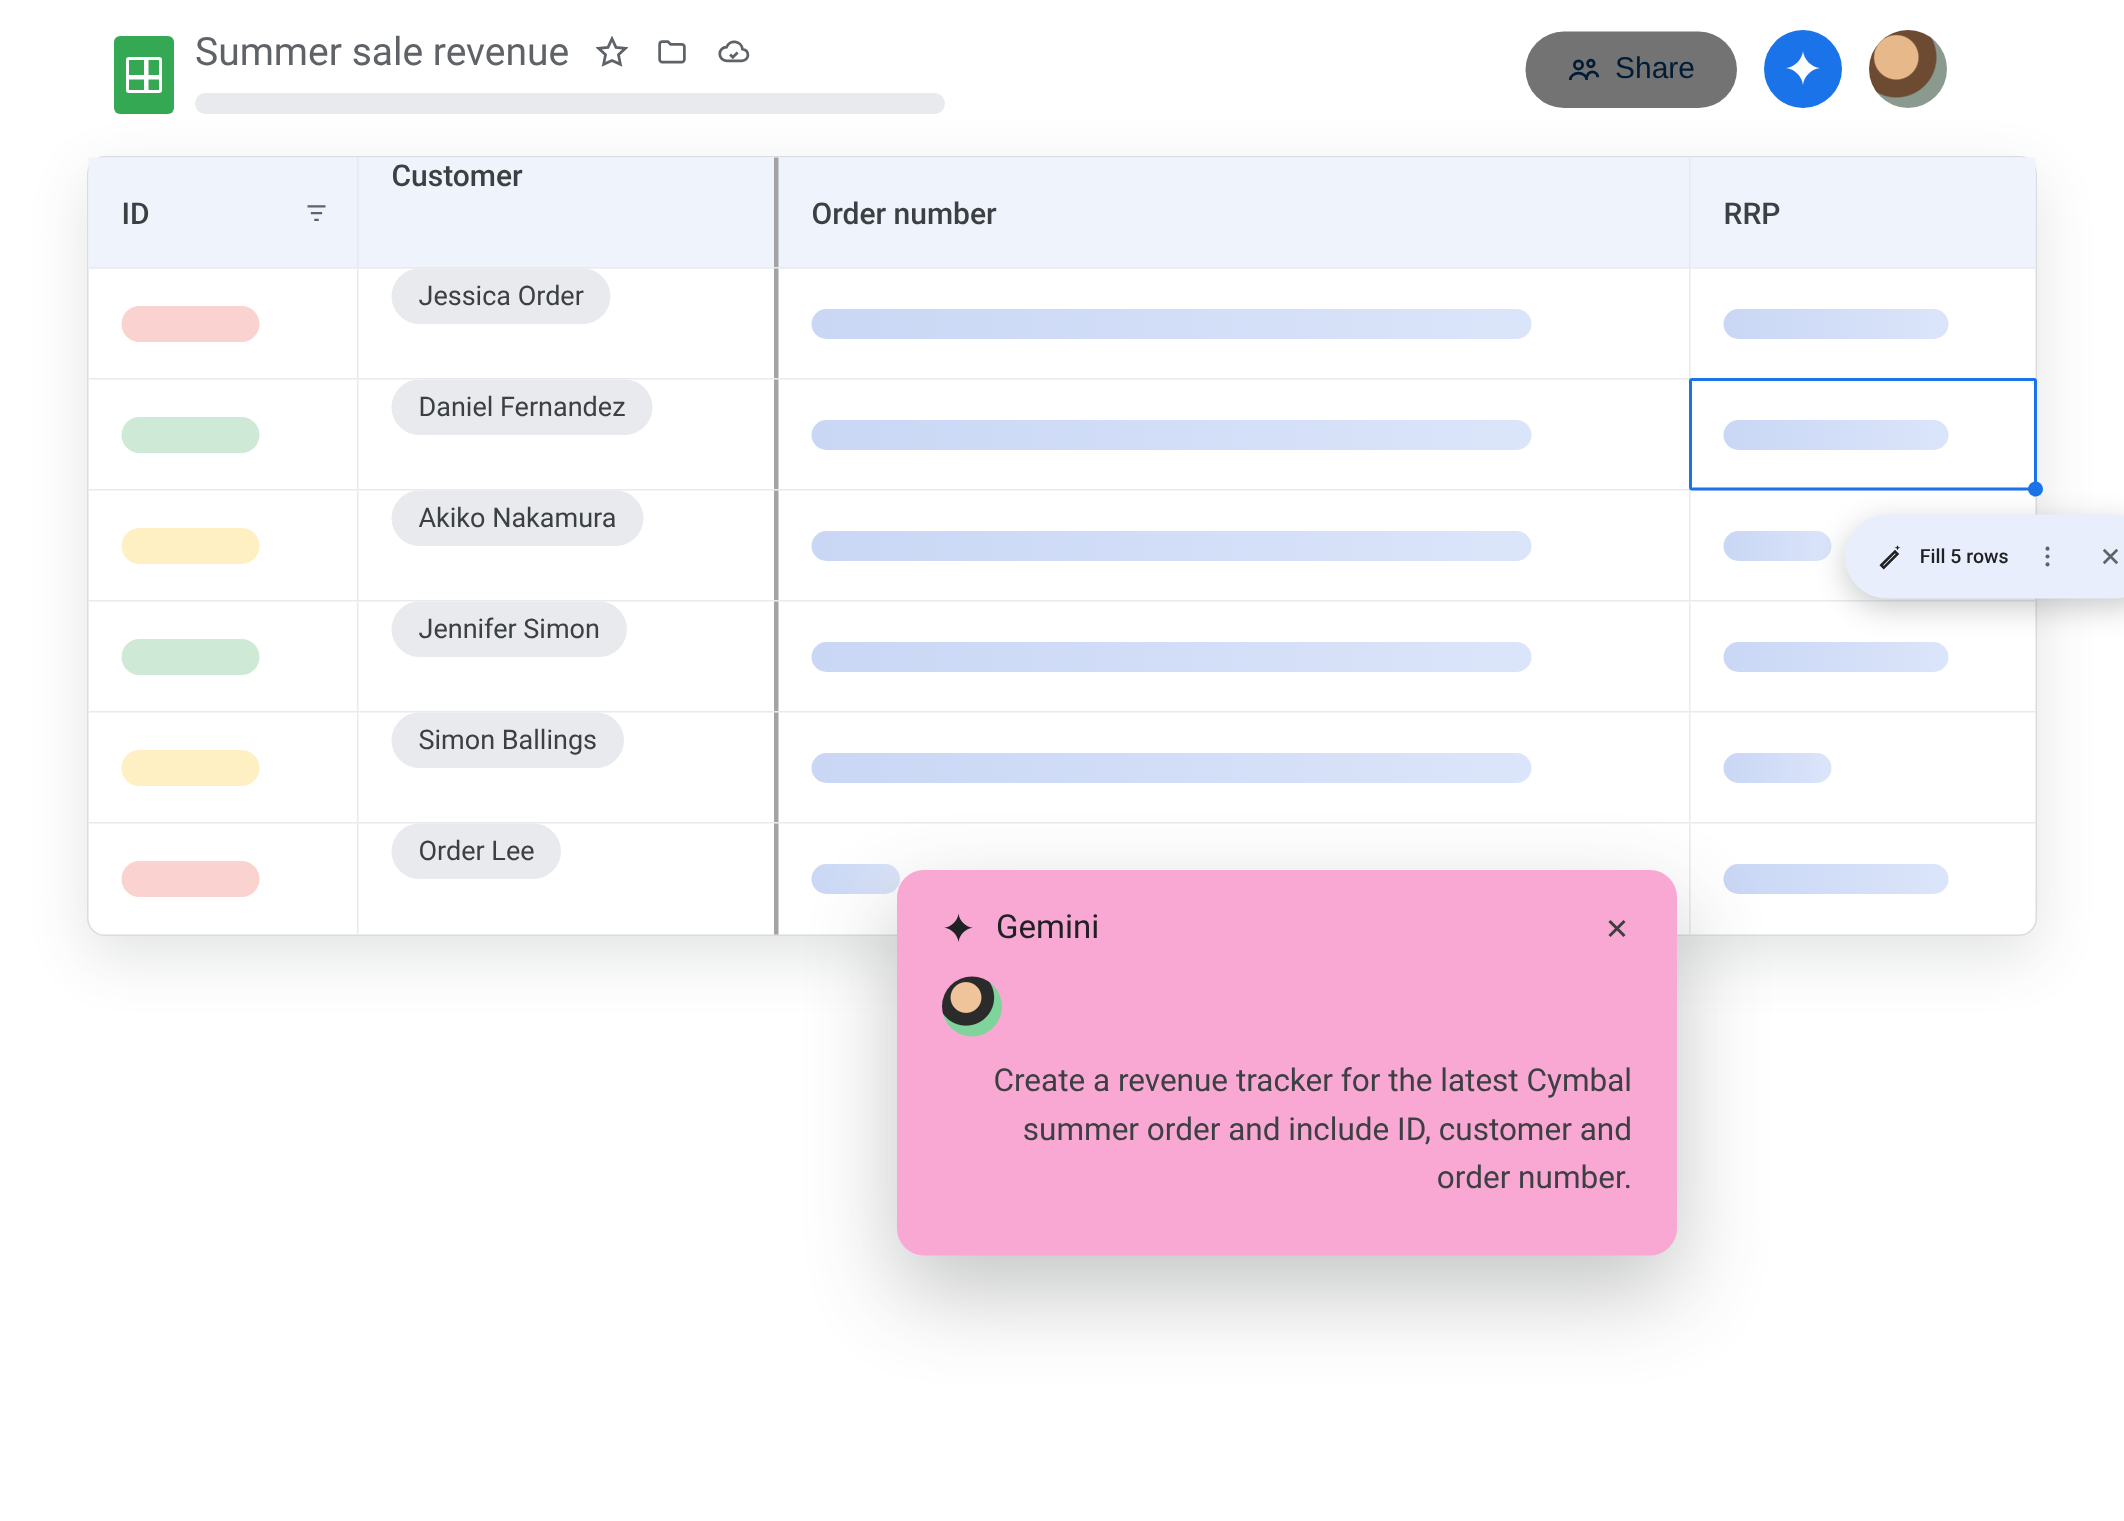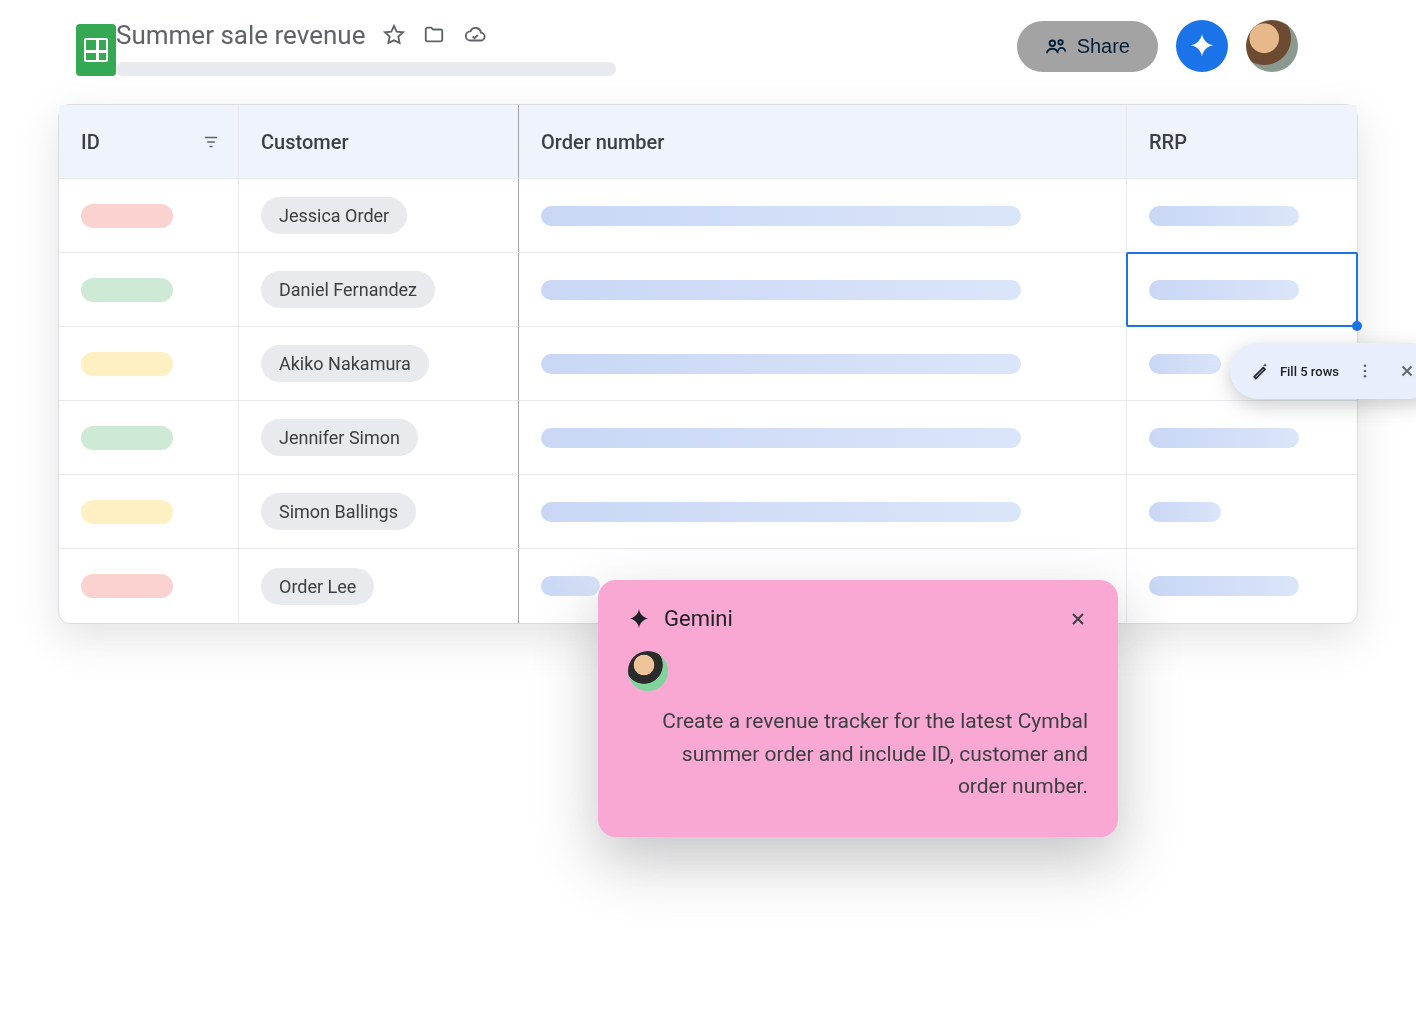--- a/index.html
+++ b/index.html
@@ -1,45 +1,45 @@
 <!DOCTYPE html>
 <html><head>
 <meta charset="utf-8">
 <style>
   * { box-sizing: border-box; margin: 0; padding: 0; }
   body { font-family: 'Google Sans', Roboto, Arial, sans-serif; background: #fff; width: 1416px; height: 1014px; overflow: hidden; position: relative; }
 
   .stage { position: relative; width: 1300px; margin: 0 auto; padding-top: 20px; }
 
   
-  .header { display: flex; align-items: flex-start; padding: 0 0 0 18px; }
+  .header { display: flex; align-items: flex-start; gap: 14px; padding: 0 0 0 18px; }
   .sheets-logo { width: 40px; height: 52px; background: #34a853; border-radius: 4px; position: relative; margin-top: 4px; flex-shrink: 0; }
   .sheets-logo::after { content:""; position:absolute; inset: 14px 8px 14px 8px; border: 2.5px solid #fff; border-radius: 2px; }
   .sheets-logo .hline { position:absolute; left:8px; right:8px; top:50%; height:2.5px; background:#fff; }
   .sheets-logo .vline { position:absolute; top:14px; bottom:14px; left:50%; width:2.5px; background:#fff; }
 
   .title-block { display:flex; flex-direction:column; gap:12px; }
   .title-row { display:flex; align-items:center; gap:18px; }
   .doc-title { font-size: 26px; color:#5f6368; font-weight: 400; }
   .title-icon { color:#5f6368; display:inline-flex; }
   .menubar-stub { width: 500px; height: 14px; background: #e8eaed; border-radius: 8px; }
 
   .header-right { margin-left:auto; display:flex; align-items:center; gap:18px; padding-right: 60px; }
-  .share-btn { display:flex; align-items:center; gap:10px; background:#a3a3a3; color:#001d35; border:none; padding: 14px 28px; border-radius: 999px; font-size: 20px; font-weight:500; cursor:pointer; }
+  .share-btn { display:flex; align-items:center; gap:10px; background:#737373; color:#001d35; border:none; padding: 14px 28px; border-radius: 999px; font-size: 20px; font-weight:500; cursor:pointer; }
   .gemini-round { width:52px; height:52px; border-radius:50%; background:#1a73e8; display:flex; align-items:center; justify-content:center; cursor:pointer; }
   .avatar { width:52px; height:52px; border-radius:50%; background: radial-gradient(circle at 35% 35%, #e6b88a 0 30%, #6d4a32 32% 55%, #8a9a8f 57% 100%); }
 
   
   .sheet { margin-top: 28px; border: 1px solid #dadce0; border-radius: 12px; background:#fff; box-shadow: 0 14px 40px rgba(60,64,67,.15); overflow: visible; position: relative; }
   .row { display:flex; align-items:stretch; height: 74px; border-bottom: 1px solid #e8eaed; }
   .row:last-child { border-bottom: none; }
   .hdr { background:#eef3fc; font-weight:500; color:#3c4043; font-size:20px; }
 
   .c-id { width: 180px; border-right:1px solid #e8eaed; display:flex; align-items:center; padding-left: 22px; position:relative; }
-  .c-cust { width: 280px; border-right:1px solid #a3a3a3; display:flex; align-items:center; padding-left: 22px; }
+  .c-cust { width: 280px; border-right:3px solid #a3a3a3; display:flex; align-items:flex-start; padding-left: 22px; }
   .c-ord { flex:1; border-right:1px solid #e8eaed; display:flex; align-items:center; padding-left: 22px; }
   .c-rrp { width: 230px; display:flex; align-items:center; padding-left: 22px; position:relative; }
 
   .filter-ic { position:absolute; right: 18px; top:50%; transform:translateY(-50%); color:#5f6368; }
 
   .pill { padding: 8px 18px; border-radius: 999px; font-size: 18px; color:#3c4043; background:#e8eaed; white-space:nowrap; }
   .id-chip { width: 92px; height: 24px; border-radius: 999px; }
   .id-red { background:#fad2cf; }
   .id-green { background:#ceead6; }
   .id-yellow { background:#fef0c3; }

